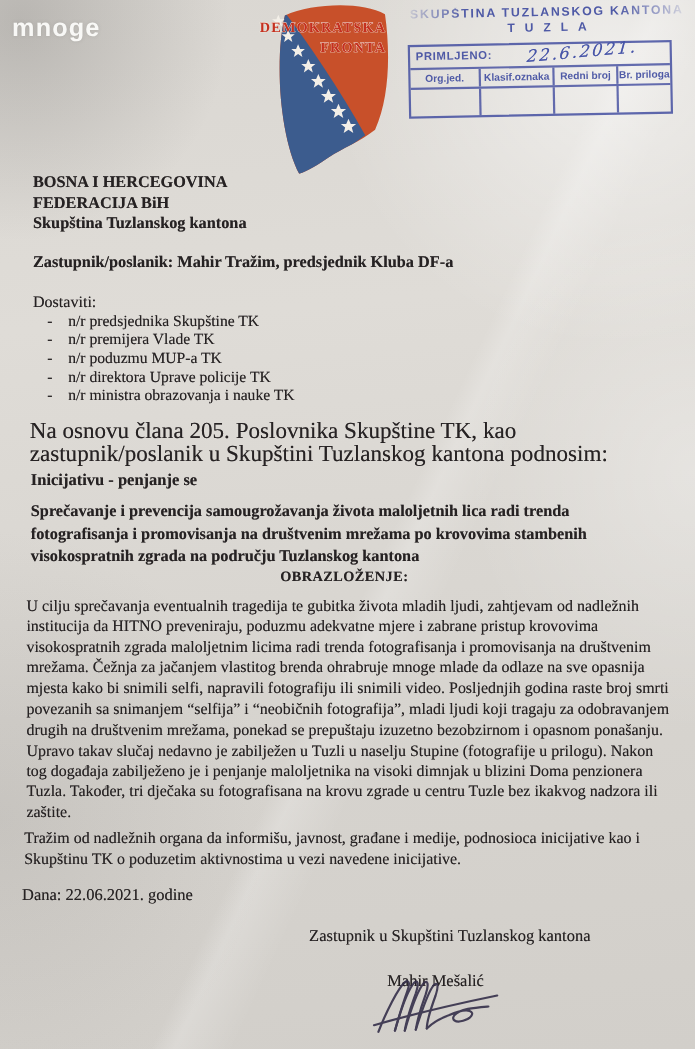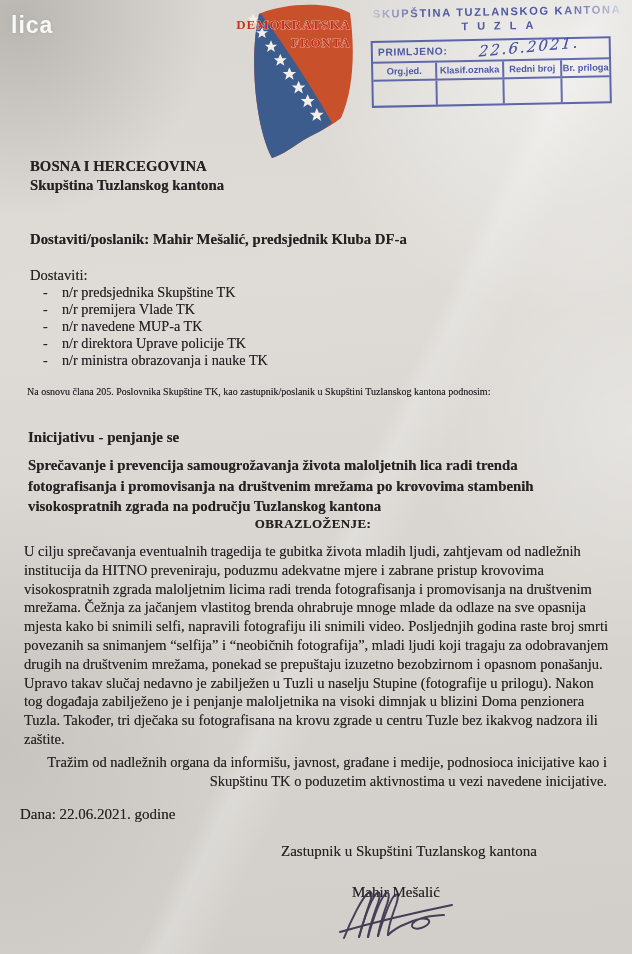--- a/index.html
+++ b/index.html
@@ -73,38 +73,38 @@
     text-shadow:0 0 .5px rgba(59,74,164,.6);
   }
 
   
   .addr{left:30px;top:157px;font-weight:bold;font-size:14.8px;line-height:18.6px;}
   .rep{left:30px;top:231px;font-weight:bold;font-size:14.8px;}
   .dlabel{left:30px;top:267px;font-size:14.6px;}
   .dlist{left:30px;top:284px;font-size:14.2px;line-height:16.9px;}
   .ditem{position:relative;padding-left:32px;}
   .ditem .dash{position:absolute;left:13px;}
-  .intro{left:27px;top:381px;width:540px;font-size:10px;line-height:21px;}
+  .intro{left:27px;top:381px;width:540px;font-size:21px;line-height:21px;}
   .initiative{left:28px;top:429px;font-weight:bold;font-size:15px;}
   .subject{left:28px;top:455px;width:548px;font-weight:bold;font-size:14.8px;line-height:20.6px;}
   .sect-title{left:24px;top:516px;width:578px;text-align:center;font-weight:bold;font-size:13px;letter-spacing:.4px;}
   .para1{left:24px;top:542px;width:585px;font-size:14.5px;line-height:18.8px;}
-  .para2{left:22px;top:753px;width:585px;font-size:14.5px;line-height:19.2px;text-align:right;}
+  .para2{left:22px;top:753px;width:585px;font-size:14.5px;line-height:19.2px;}
   .dateline{left:20px;top:806px;font-size:15px;}
   .role{left:281px;top:843px;font-size:15px;}
   .sname{left:352px;top:884px;font-size:15px;}
   .sig{left:338px;top:886px;width:128px;height:62px;}
   .sig svg{display:block;width:100%;height:100%;}
 </style>
 </head>
 <body>
 
 <div class="page">
 
-  <div class="abs klix">lica</div>
+  <div class="abs klix">mnoge</div>
 
   <div class="abs df-logo">
     <svg viewBox="0 0 128 158">
       <defs>
         <path id="star" d="M0,-6.3 L1.85,-1.95 L6.2,-1.95 L2.7,0.9 L3.9,5.3 L0,2.6 L-3.9,5.3 L-2.7,0.9 L-6.2,-1.95 L-1.85,-1.95 Z"></path>
         <clipPath id="flagclip">
           <path d="M30,10 C55,-1 100,-3 121,9 C126,45 125,85 112,114 C98,125 82,131 70,139 C60,146 50,152 43,154 C26,122 20,52 30,10 Z"></path>
         </clipPath>
       </defs>
       <path d="M30,10 C55,-1 100,-3 121,9 C126,45 125,85 112,114 C98,125 82,131 70,139 C60,146 50,152 43,154 C26,122 20,52 30,10 Z" fill="#c8502a"></path>
@@ -144,30 +144,31 @@
         <div class="st-cell c1"></div>
         <div class="st-cell c2"></div>
         <div class="st-cell c3"></div>
       </div>
     </div>
     <div class="hand-date">22.6.2021.</div>
   </div>
 
   <div class="abs addr doc-text">
     <div>BOSNA I HERCEGOVINA</div>
+    <div>FEDERACIJA BiH</div>
     <div>Skupština Tuzlanskog kantona</div>
   </div>
 
-  <div class="abs rep doc-text">Dostaviti/poslanik: Mahir Mešalić, predsjednik Kluba DF-a</div>
+  <div class="abs rep doc-text">Zastupnik/poslanik: Mahir Tražim, predsjednik Kluba DF-a</div>
 
   <div class="abs dlabel doc-text">Dostaviti:</div>
   <div class="abs dlist doc-text">
     <div class="ditem"><span class="dash">-</span><span>n/r predsjednika Skupštine TK</span></div>
     <div class="ditem"><span class="dash">-</span><span>n/r premijera Vlade TK</span></div>
-    <div class="ditem"><span class="dash">-</span><span>n/r navedene MUP-a TK</span></div>
+    <div class="ditem"><span class="dash">-</span><span>n/r poduzmu MUP-a TK</span></div>
     <div class="ditem"><span class="dash">-</span><span>n/r direktora Uprave policije TK</span></div>
     <div class="ditem"><span class="dash">-</span><span>n/r ministra obrazovanja i nauke TK</span></div>
   </div>
 
   <div class="abs intro doc-text">Na osnovu člana 205. Poslovnika Skupštine TK, kao zastupnik/poslanik u Skupštini Tuzlanskog kantona podnosim:</div>
 
   <div class="abs initiative doc-text">Inicijativu  -  penjanje se</div>
 
   <div class="abs subject doc-text">Sprečavanje i prevencija samougrožavanja života maloljetnih lica radi trenda fotografisanja i promovisanja na društvenim mrežama po krovovima stambenih visokospratnih zgrada na području Tuzlanskog kantona</div>
 

